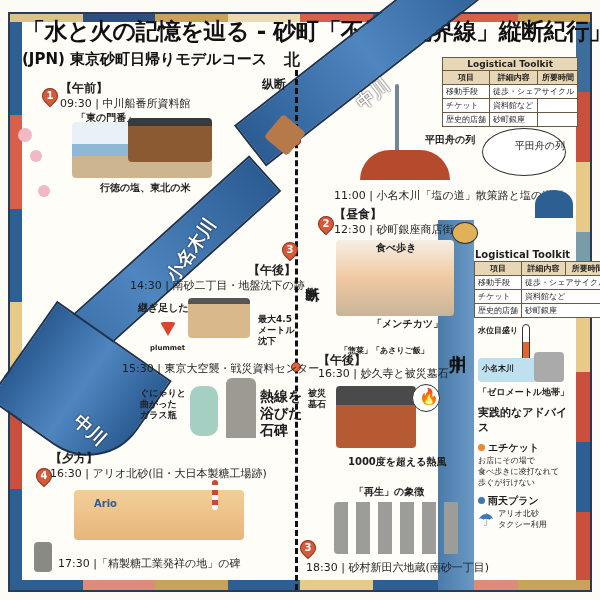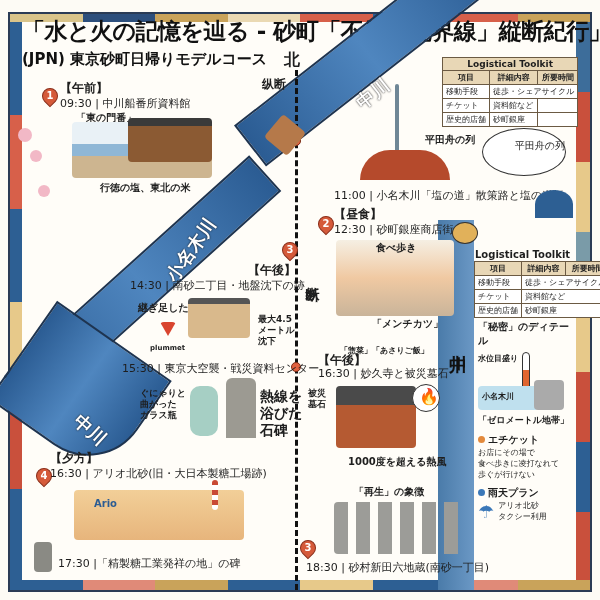--- a/index.html
+++ b/index.html
@@ -226,29 +226,29 @@
 <div class="stop" style="left:58px;top:556px">17:30 |「精製糖工業発祥の地」の碑</div>
 
 <div class="cap" style="left:354px;top:486px">「再生」の象徴</div>
 <div class="illu" style="left:334px;top:502px;width:130px;height:52px;background:repeating-linear-gradient(90deg,#9c9c98 0 14px,transparent 14px 22px)"></div>
 <div class="pin" style="left:300px;top:540px">
     <span>3</span>
   </div>
 <div class="stop" style="left:306px;top:560px">18:30 | 砂村新田六地蔵(南砂一丁目)</div>
 
 <div class="notes">
-  <div class="s">「秘密」のディテール</div>
   <div style="position:relative;height:62px;margin-top:4px">
     <div class="cap" style="left:0;top:2px;font-size:8px">水位目盛り</div>
     <div class="illu" style="left:44px;top:0;width:8px;height:58px;background:linear-gradient(180deg,#fff 30%,#e0652f 30%);border:1px solid #333"></div>
     <div class="illu" style="left:0;top:34px;width:60px;height:24px;background:#bfe0ee"></div>
     <div class="cap" style="left:4px;top:40px;font-size:8px">小名木川</div>
     <div class="illu" style="left:56px;top:28px;width:30px;height:30px;background:#aaa"></div>
   </div>
   <div class="s" style="font-size:9px">「ゼロメートル地帯」</div>
+  <div class="h" style="margin-top:6px;font-size:11px">実践的なアドバイス</div>
   <div class="adv">
     <span class="bullet" style="background:#e38a3c"></span><b>エチケット</b>
     <div style="white-space:pre;font-size:8px">お店にその場で
 食べ歩きに凌打なれて
 歩ぐが行けない</div>
   </div>
   <div class="adv">
     <span class="bullet" style="background:#3b78b8"></span><b>雨天プラン</b>
     <div style="display:flex;align-items:center;gap:4px">
       <span style="font-size:18px;color:#3b78b8">☂</span>

